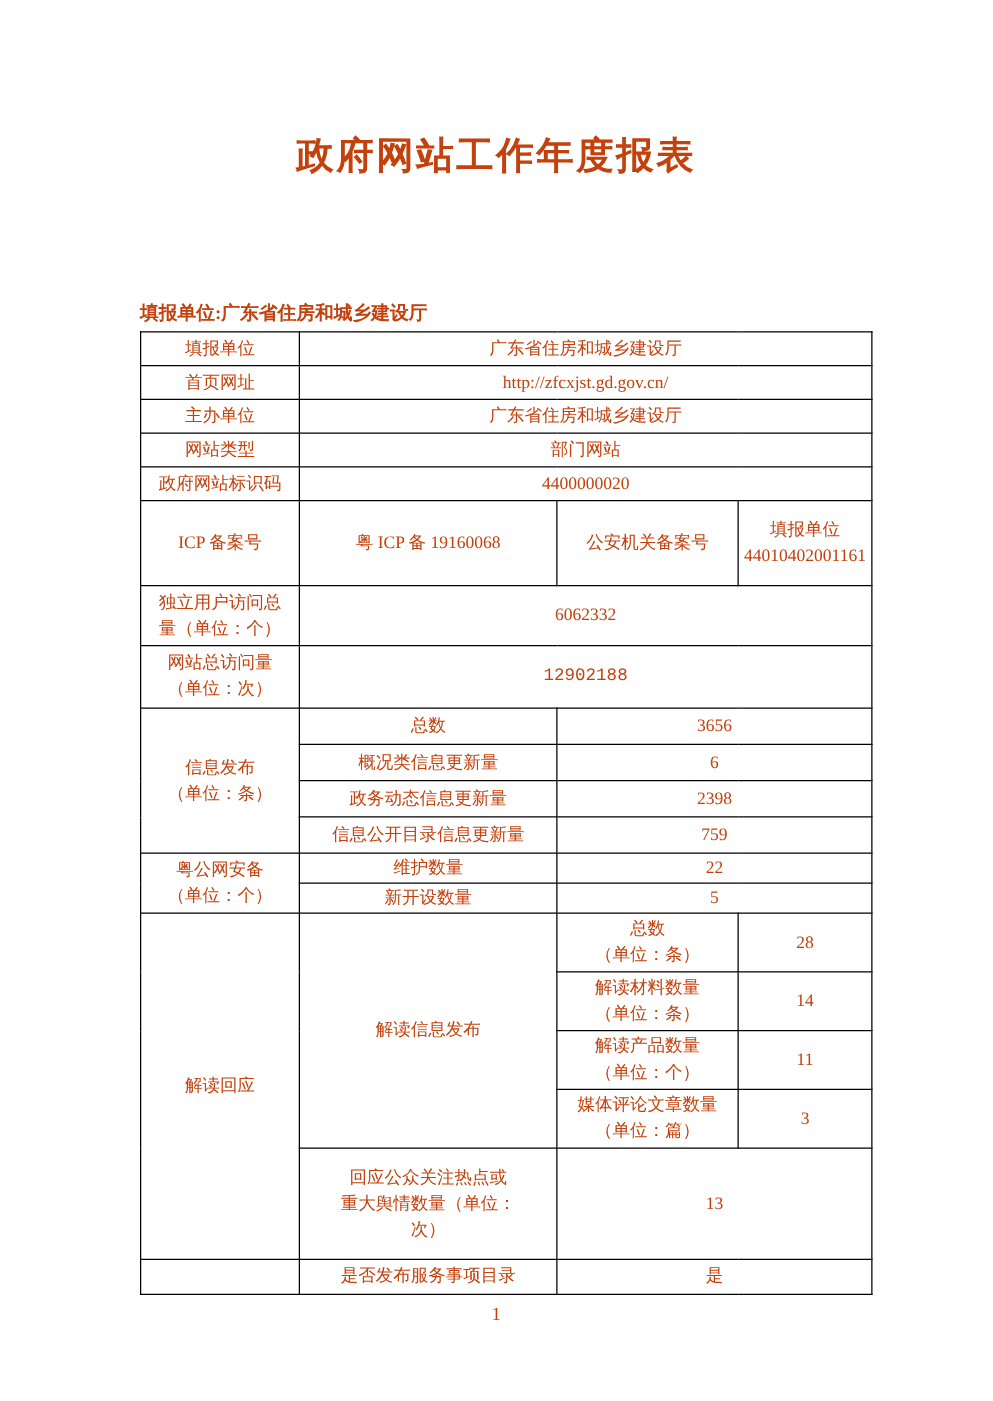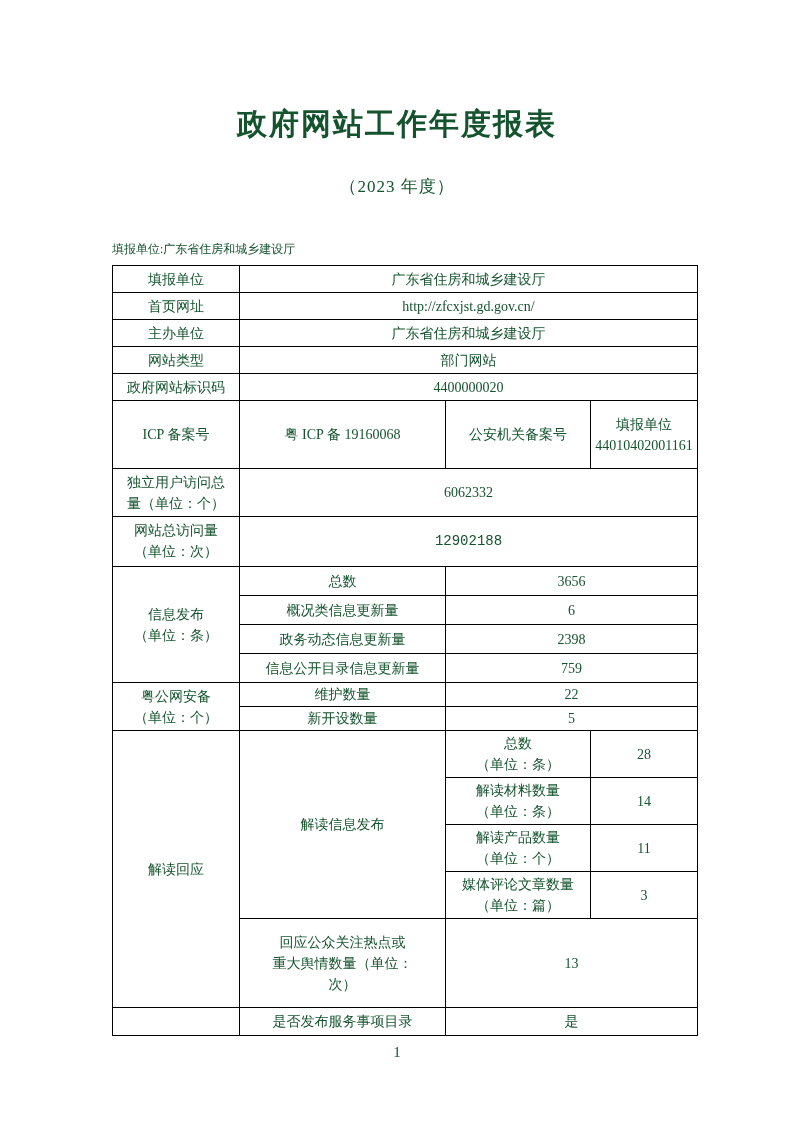--- a/index.html
+++ b/index.html
@@ -1,21 +1,21 @@
 <!DOCTYPE html>
 <html><head>
 <meta charset="utf-8">
 <style>
   html, body { margin: 0; padding: 0; background: #ffffff; }
   .page {
     position: relative;
     width: 794px;
     height: 1121px;
     background: #ffffff;
-    color: #14532d;
+    color: #c2410c;
     font-family: "Liberation Serif", "DejaVu Serif", serif;
     overflow: hidden;
   }
   .doc-title {
     position: absolute;
     top: 104px;
     left: 0;
     width: 100%;
     text-align: center;
     font-family: "Liberation Sans", "DejaVu Sans", sans-serif;
@@ -30,22 +30,22 @@
     left: 0;
     width: 100%;
     text-align: center;
     font-size: 17px;
     letter-spacing: 1px;
   }
   .unit-line {
     position: absolute;
     top: 241px;
     left: 112px;
-    font-weight: normal;
-    font-size: 12px;
+    font-weight: bold;
+    font-size: 15px;
   }
   table.report {
     position: absolute;
     top: 265px;
     left: 112px;
     width: 585px;
     border-collapse: collapse;
     table-layout: fixed;
   }
   table.report td {
@@ -75,21 +75,20 @@
     text-align: center;
     font-size: 15px;
   }
 </style>
 </head>
 <body>
 
 <div class="page">
 
   <h1 class="doc-title">政府网站工作年度报表</h1>
-  <div class="doc-period">（2023 年度）</div>
   <div class="unit-line">填报单位:广东省住房和城乡建设厅</div>
 
   <table class="report">
     <colgroup>
       <col style="width:127px">
       <col style="width:206px">
       <col style="width:145px">
       <col style="width:107px">
     </colgroup>
     <tbody>

